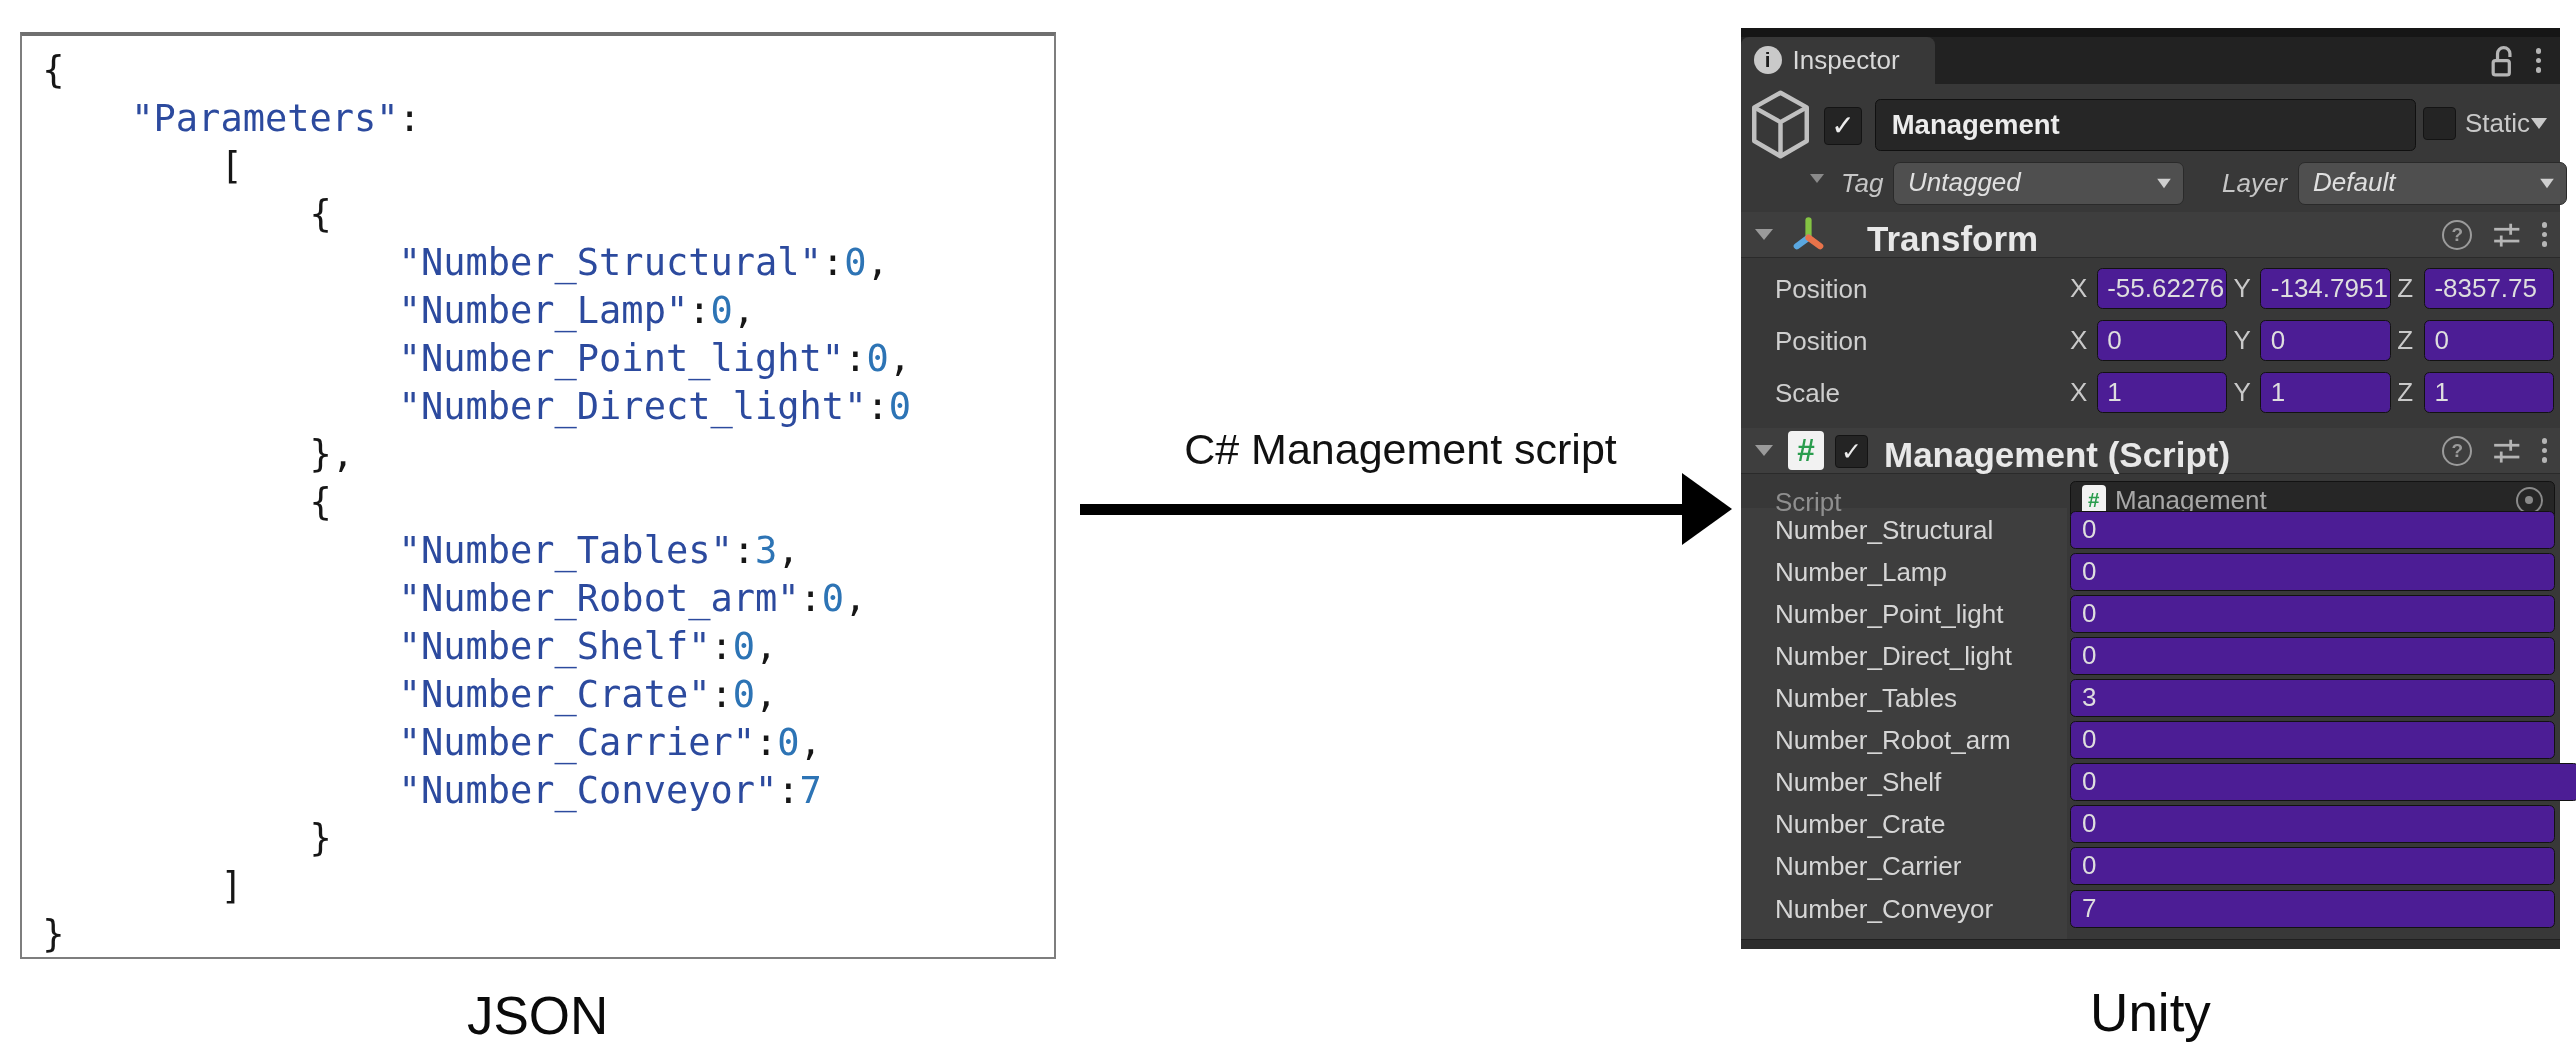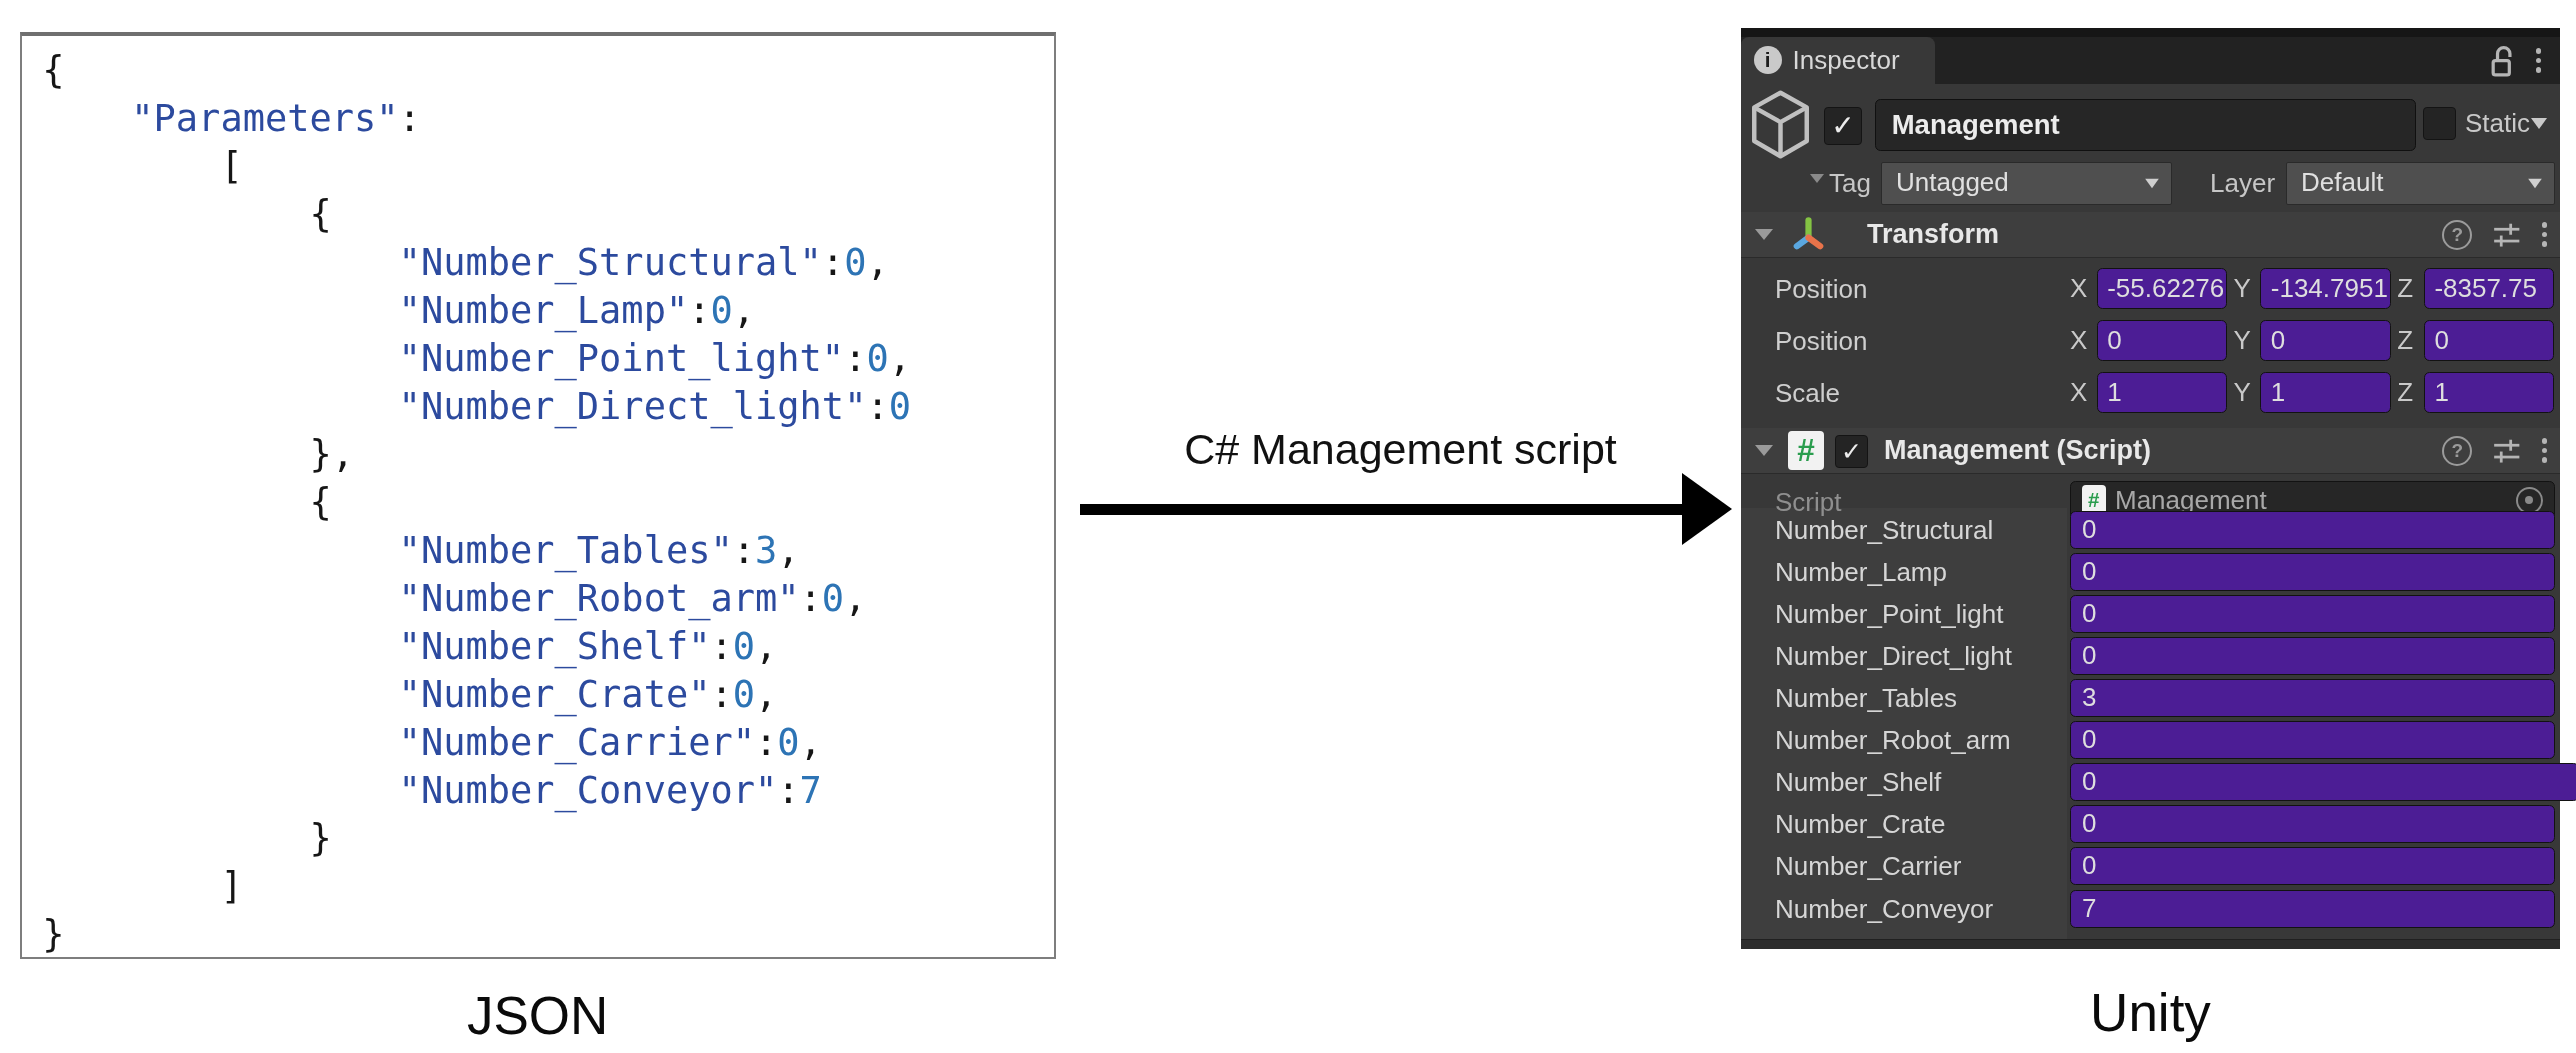--- a/index.html
+++ b/index.html
@@ -50,34 +50,34 @@
       display:flex;align-items:center;justify-content:center;color:#ececec;}
   .go-active-cb{left:83px;top:22px;width:38px;height:38px;font-size:28px;}
   .name-field{position:absolute;left:134px;top:14px;width:541px;height:52px;background:#262626;
               border:1.6px solid #101010;border-radius:5.5px;box-sizing:border-box;color:#ececec;
               font-weight:bold;font-size:27.5px;line-height:49px;padding-left:15.7px;}
   .static-cb{left:682px;top:22px;width:33px;height:33px;}
   .static-label{position:absolute;left:724px;top:23.6px;color:#c9c9c9;}
   .tri-down{width:0;height:0;border-left:8.7px solid transparent;border-right:8.7px solid transparent;
             border-top:11px solid #c9c9c9;}
   .static-arrow{position:absolute;left:790px;top:33px;}
-  .row-tag{position:absolute;left:0;top:77px;width:100%;height:44px;}
+  .row-tag{position:absolute;left:12px;top:77px;width:100%;height:44px;font-style:italic;}
   .mini-label{position:absolute;top:6.3px;color:#c6c6c6;}
-  .dd{position:absolute;top:0;height:43px;background:#4f4f4f;border:1.6px solid #2a2a2a;border-radius:2px;
+  .dd{position:absolute;top:0;height:43px;background:#4f4f4f;border:1.6px solid #2a2a2a;border-radius:7px;
       box-sizing:border-box;color:#e0e0e0;line-height:39px;padding-left:14px;}
   .dd .tri-down{position:absolute;right:11px;top:15.7px;border-top-color:#cfcfcf;transform:scale(.85);}
   .tag-label{left:88px;}
   .tag-dd{left:140px;width:291px;}
   .layer-label{left:469px;}
   .layer-dd{left:545px;width:269px;}
 
   
   .sec-header{position:absolute;left:0;width:100%;height:46px;background:#3e3e3e;
               border-bottom:1.6px solid #2a2a2a;box-sizing:border-box;}
-  .sec-title{position:absolute;top:7.9px;font-weight:bold;color:#e8e8e8;font-size:27px;}
+  .sec-title{position:absolute;top:7.9px;font-weight:bold;color:#e8e8e8;font-size:35px;}
   .fold{position:absolute;left:14px;top:17.3px;width:0;height:0;
         border-left:9.4px solid transparent;border-right:9.4px solid transparent;border-top:11.8px solid #9a9a9a;}
   .hdr-icons{position:absolute;right:12.6px;top:0;height:46px;display:flex;align-items:center;gap:19px;}
   .help-icon{width:30px;height:30px;border-radius:50%;border:2.4px solid #9b9b9b;color:#9b9b9b;box-sizing:border-box;
              display:flex;align-items:center;justify-content:center;font-weight:bold;font-size:19px;}
   .transform-header{top:184px;}
   .script-header{top:400px;}
   .t-title{left:126px;}
   .s-title{left:143px;}
   .axes-icon{position:absolute;left:47px;top:3.9px;}

